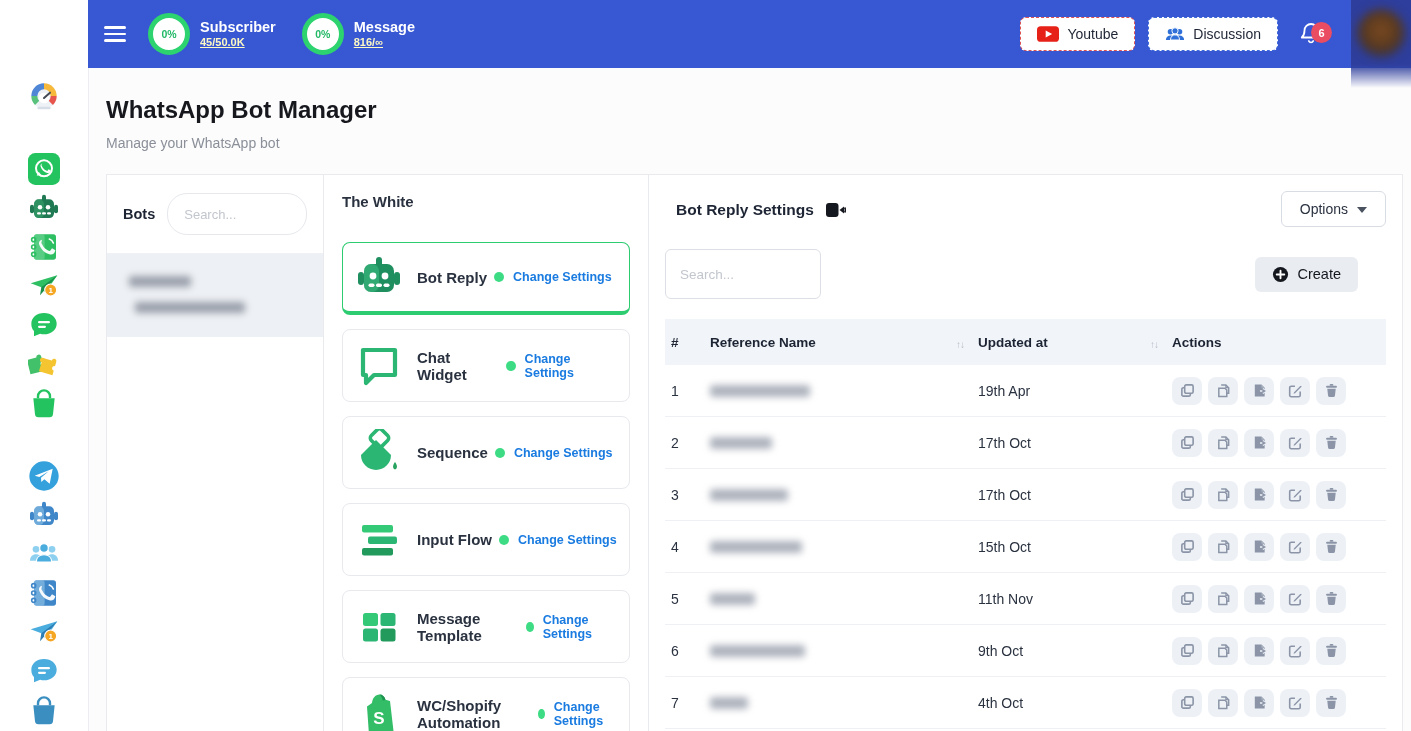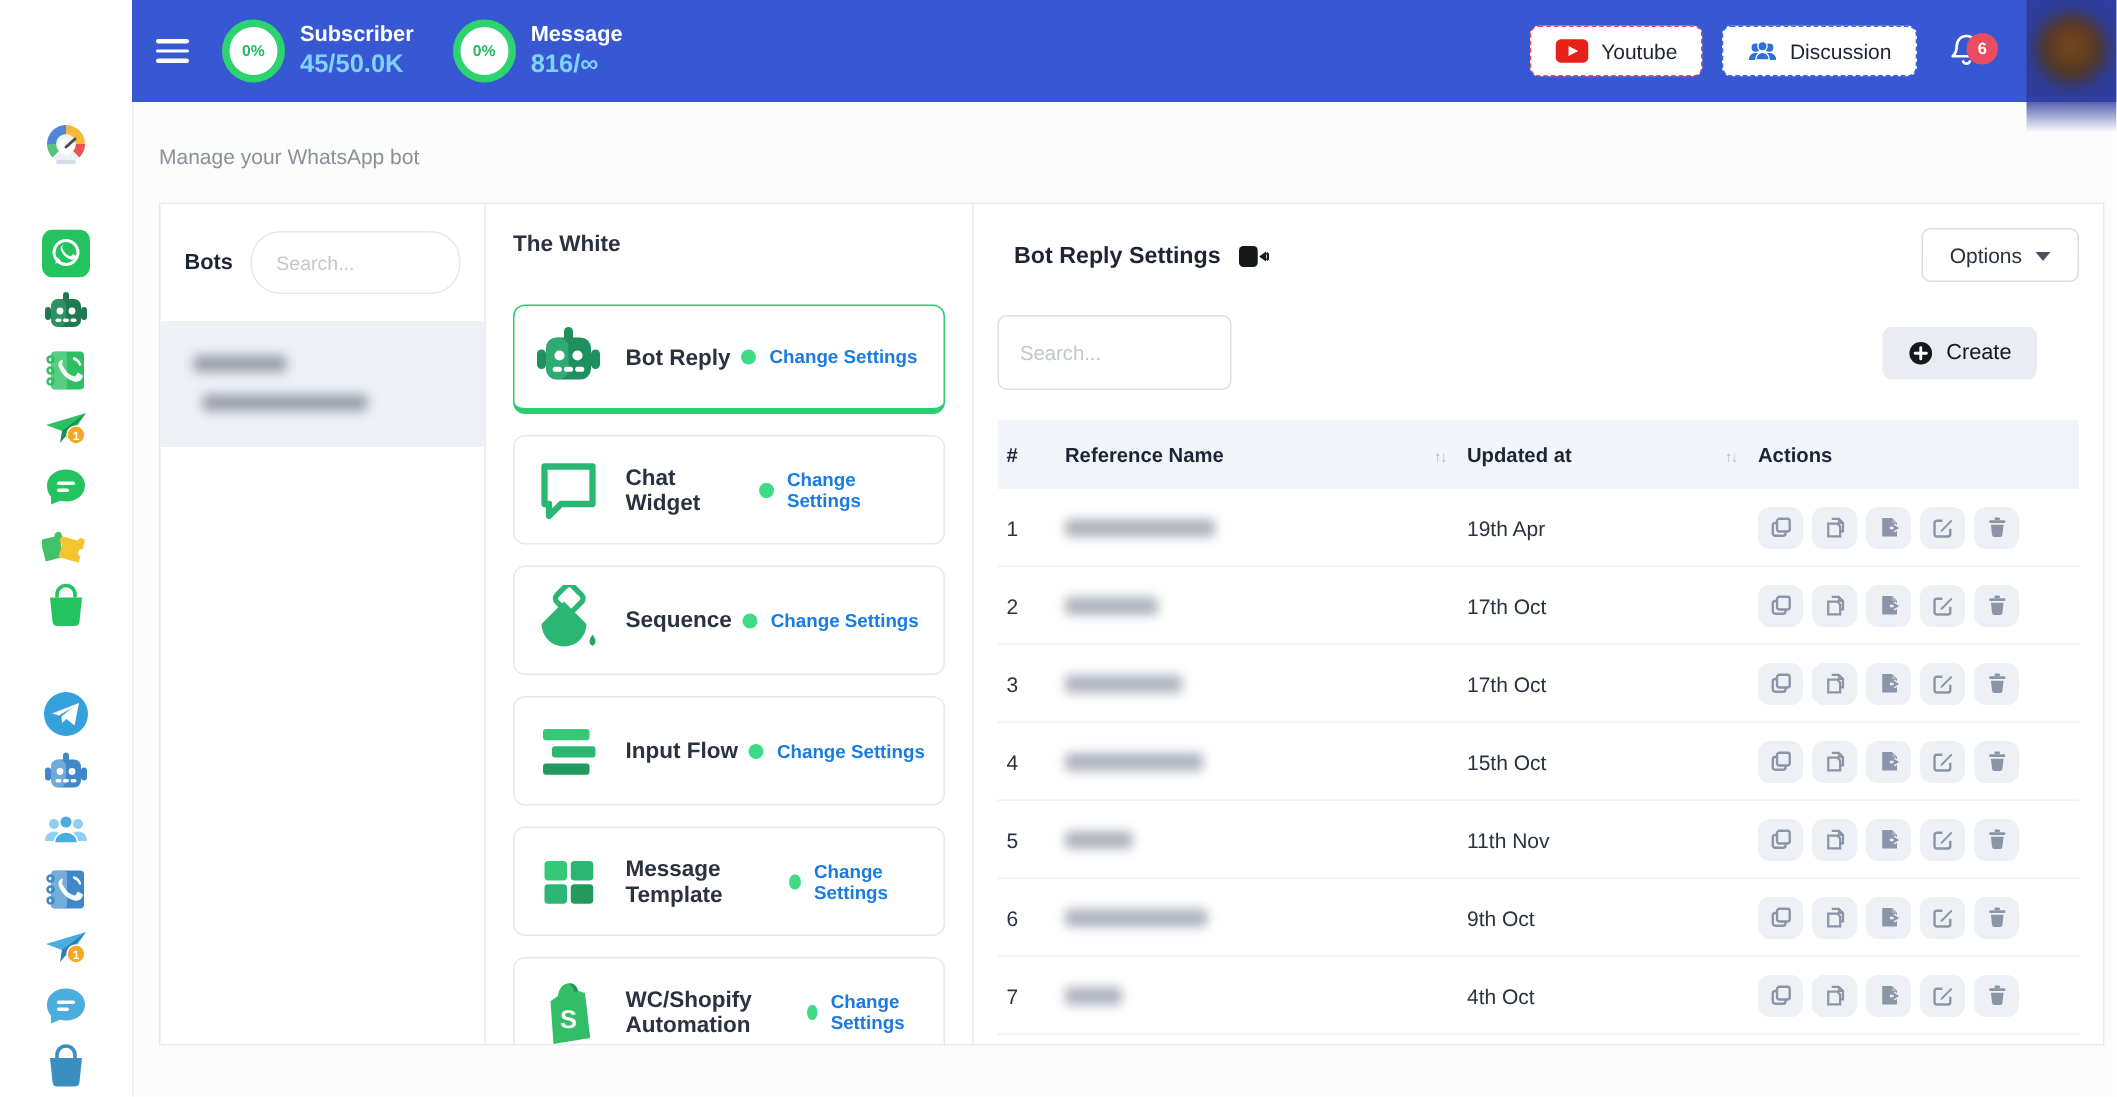--- a/index.html
+++ b/index.html
@@ -28,21 +28,21 @@
   .hamburger{width:22px;display:flex;flex-direction:column;gap:4px;cursor:pointer;margin-right:22px;}
   .hamburger span{display:block;height:2.4px;background:#fff;border-radius:2px;}
   .stat{display:flex;align-items:center;gap:10px;margin-right:26px;}
   .ring{
     width:32px;height:32px;border-radius:50%;border:5px solid #2dd36f;background:#fff;
     display:flex;align-items:center;justify-content:center;
   }
   .ring span{color:#23b866;font-size:10.5px;font-weight:bold;}
   .stat-text{display:flex;flex-direction:column;line-height:1.25;}
   .stat-label{color:#fff;font-weight:bold;font-size:14.5px;}
-  .stat-value{color:#7dd3fc;font-weight:bold;font-size:17px;}
+  .stat-value{color:#fef9c3;font-weight:bold;font-size:11px;text-decoration:underline;}
   .topbar-right{margin-left:auto;display:flex;align-items:center;gap:13px;margin-right:86px;}
   .pill-btn{
     display:flex;align-items:center;gap:8px;background:#fff;border-radius:6px;
     padding:8px 16px;font-size:14px;color:#1d2433;cursor:pointer;font-weight:500;
   }
   .pill-btn.youtube{border:1.6px dashed #e05252;}
   .pill-btn.discussion{border:1.6px dashed #3f6ad8;}
   .bell-wrap{position:relative;margin-left:8px;cursor:pointer;width:26px;height:28px;}
   .badge{
     position:absolute;top:2px;left:12px;background:#ea4c62;color:#fff;border-radius:50%;
@@ -379,20 +379,21 @@
     </div>
   </div>
 </div>
 
 <div class="avatar-block">
   <div class="avatar"></div>
 </div>
 
 <div class="main">
   <div class="page-head">
+    <div class="page-title">WhatsApp Bot Manager</div>
     <div class="page-sub">Manage your WhatsApp bot</div>
   </div>
 
   <div class="panels">
 
     <div class="panel bots-panel">
       <div class="bots-head">
         <span class="bots-title">Bots</span>
         <input class="pill-search" placeholder="Search..." style="">
       </div>

